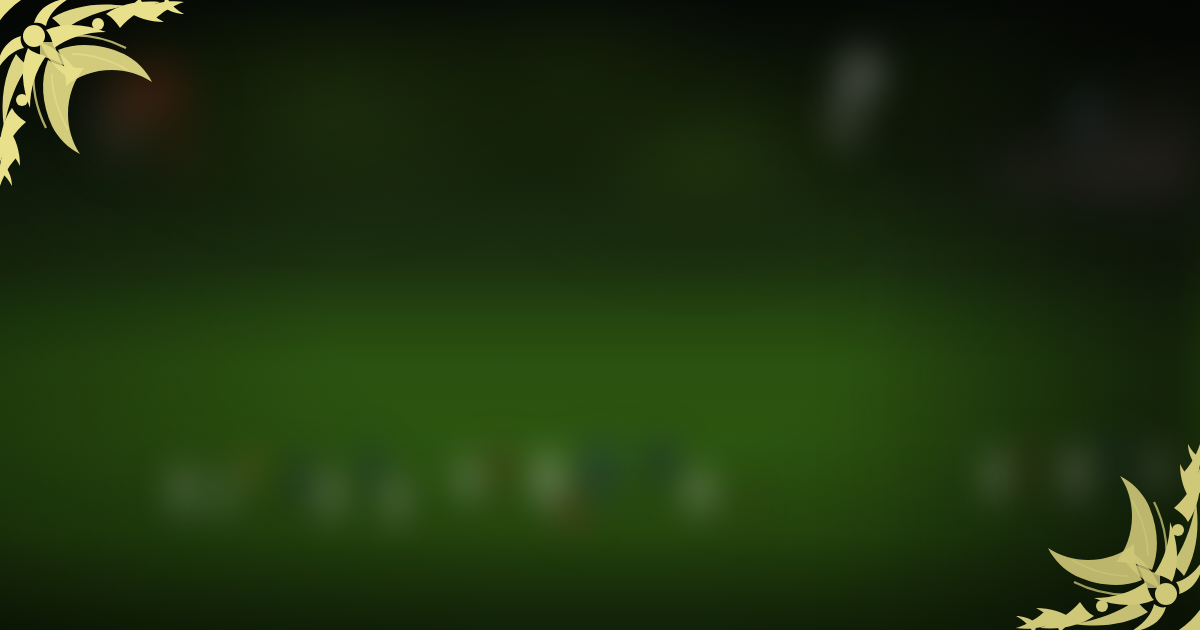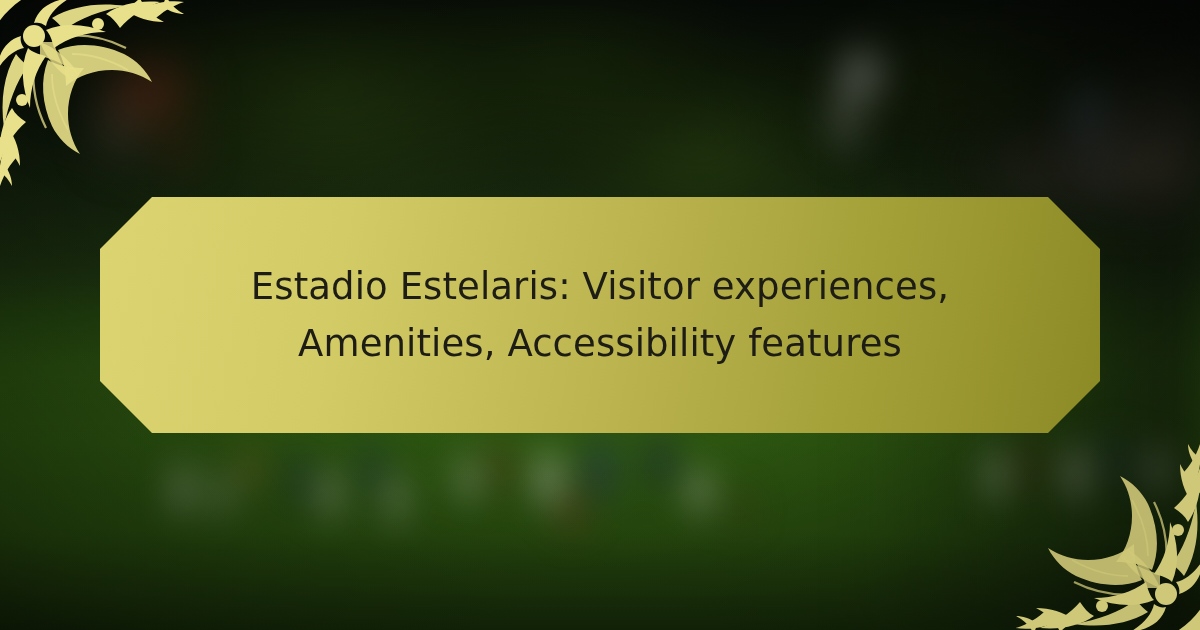--- a/index.html
+++ b/index.html
@@ -259,17 +259,14 @@
         <path d="M10 168 C16 176 18 184 18 190 C14 182 8 176 0 172 C4 171 7 170 10 168 Z"></path>
         <path d="M168 10 C176 16 184 18 190 18 C182 14 176 8 172 0 C171 4 170 7 168 10 Z"></path>
         <path d="M70 40 C90 38 112 42 132 52" stroke="#cfc878" stroke-width="2.2" fill="none" opacity=".75"></path>
         <path d="M40 70 C38 90 42 112 52 132" stroke="#cfc878" stroke-width="2.2" fill="none" opacity=".75"></path>
         <path d="M78 58 C96 58 116 64 134 74" stroke="#cfc878" stroke-width="1.8" fill="none" opacity=".6"></path>
         <path d="M58 78 C58 96 64 116 74 134" stroke="#cfc878" stroke-width="1.8" fill="none" opacity=".6"></path>
       </g>
     </svg>
   </div>
 
-  <div class="banner">
-    <h1 class="banner-title">Estadio Estelaris: Visitor experiences, Amenities, Accessibility features</h1>
-  </div>
 
 </div>
 
 </body></html>

